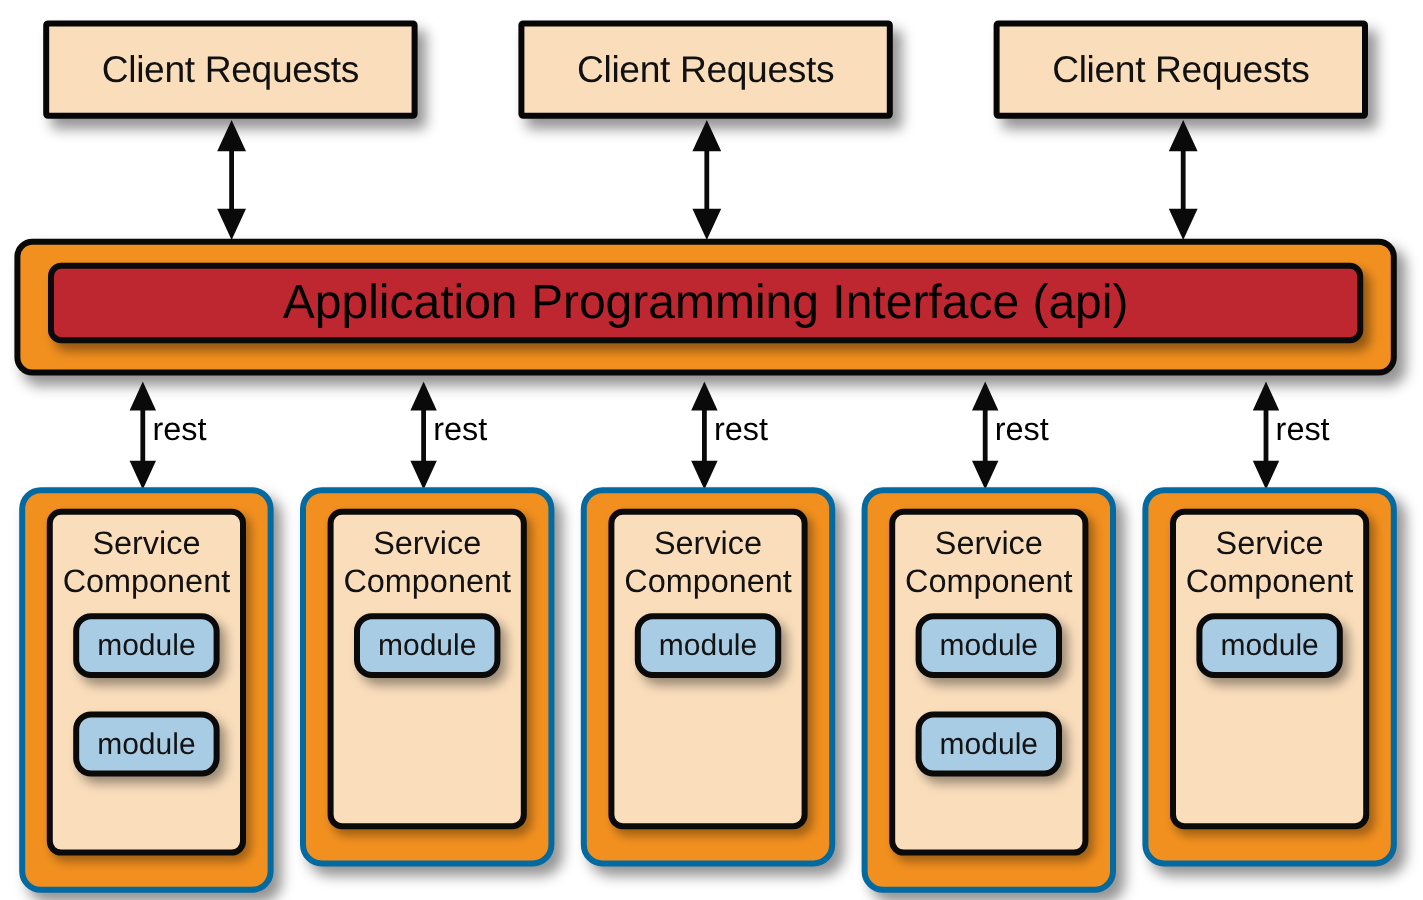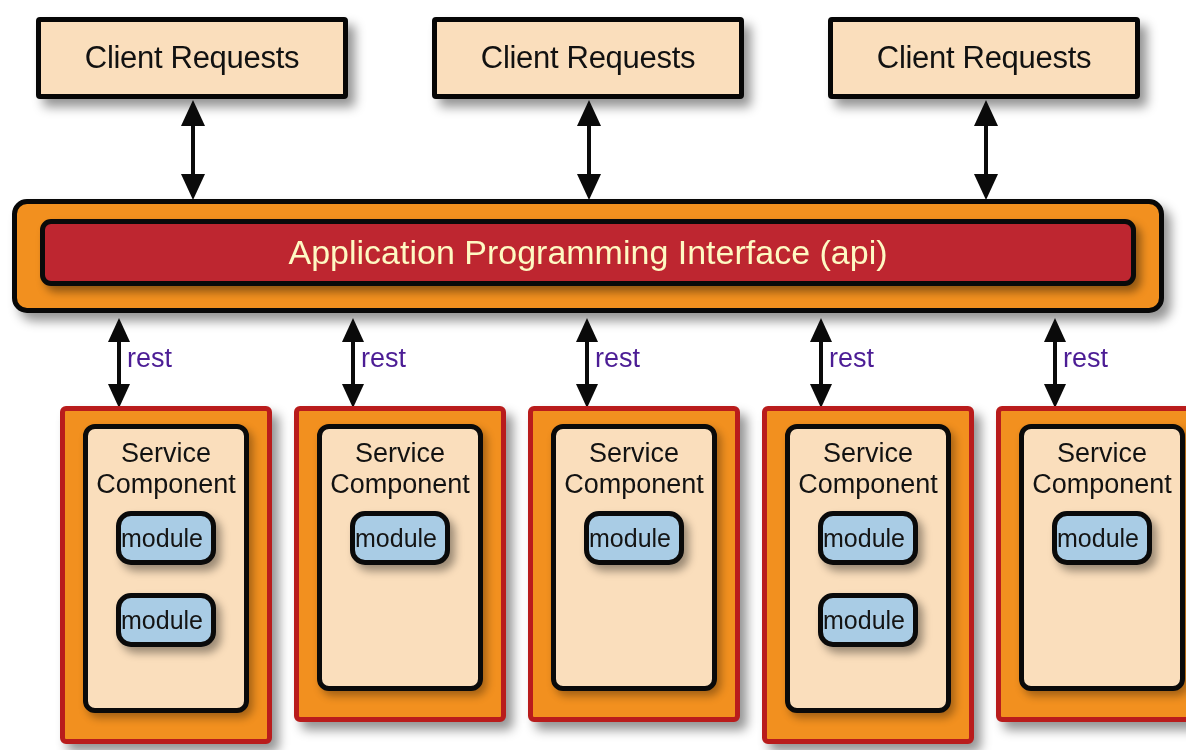--- a/index.html
+++ b/index.html
@@ -64,34 +64,33 @@
     background: #BE2630;
     border: 5px solid #0a0a0a;
     border-radius: 11px;
     box-sizing: border-box;
     display: flex;
     align-items: center;
     justify-content: center;
     box-shadow: 5px 6px 9px rgba(0,0,0,0.40);
   }
   #api-inner .label {
-    font-size: 34px;
-    color: #fef9c3;
+    font-size: 40px;
+    color: #000000;
     letter-spacing: 0px;
     white-space: nowrap;
   }
 
   
   .svc-outer {
     position: absolute;
     background: #F2901F;
-    border: 5px solid #b91c1c;
-    border-radius: 6px;
-    box-sizing: border-box;
-    margin-left: 44px;
+    border: 5px solid #0369a1;
+    border-radius: 18px;
+    box-sizing: border-box;
   }
   .svc-inner {
     position: absolute;
     left: 18px;
     top: 13px;
     right: 18px;
     bottom: 26px;
     background: #FADEBC;
     border: 5px solid #0a0a0a;
     border-radius: 12px;
@@ -104,44 +103,45 @@
   .svc-title {
     margin-top: 9px;
     font-size: 27px;
     line-height: 31px;
     color: #121212;
     text-align: center;
     white-space: pre-line;
   }
   .module {
     margin-top: 11px;
-    width: 100px;
+    width: 122px;
     height: 54px;
     background: #A9CCE5;
     border: 5px solid #0a0a0a;
     border-radius: 15px;
     box-sizing: border-box;
     display: flex;
     align-items: center;
+    justify-content: center;
     box-shadow: 5px 6px 9px rgba(0,0,0,0.38);
   }
   .module .label {
     font-size: 25px;
     color: #141414;
     white-space: nowrap;
   }
 
   
   .arrow {
     position: absolute;
   }
   .rest-label {
     position: absolute;
     font-size: 27px;
-    color: #4c1d95;
+    color: #000000;
     white-space: nowrap;
   }
 </style>
 </head>
 <body>
 
 <div id="diagram">
 
   <div class="client-box shadowed" style="left:36px; top:17px; width:312px; height:82px;">
     <span class="label">Client Requests</span>

